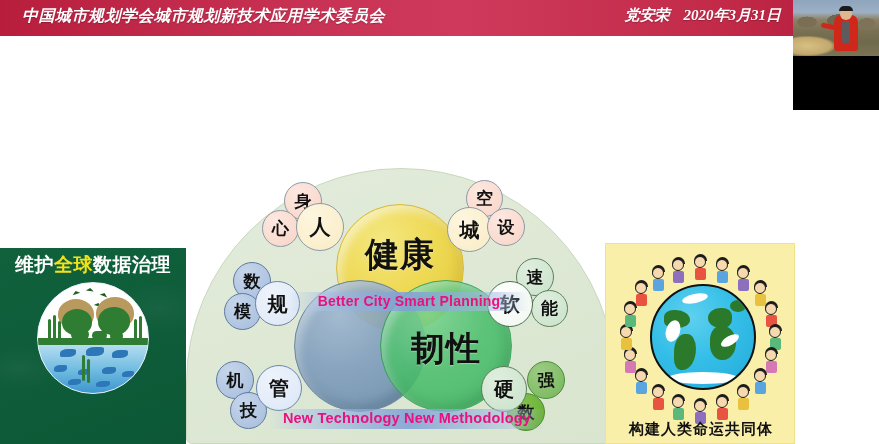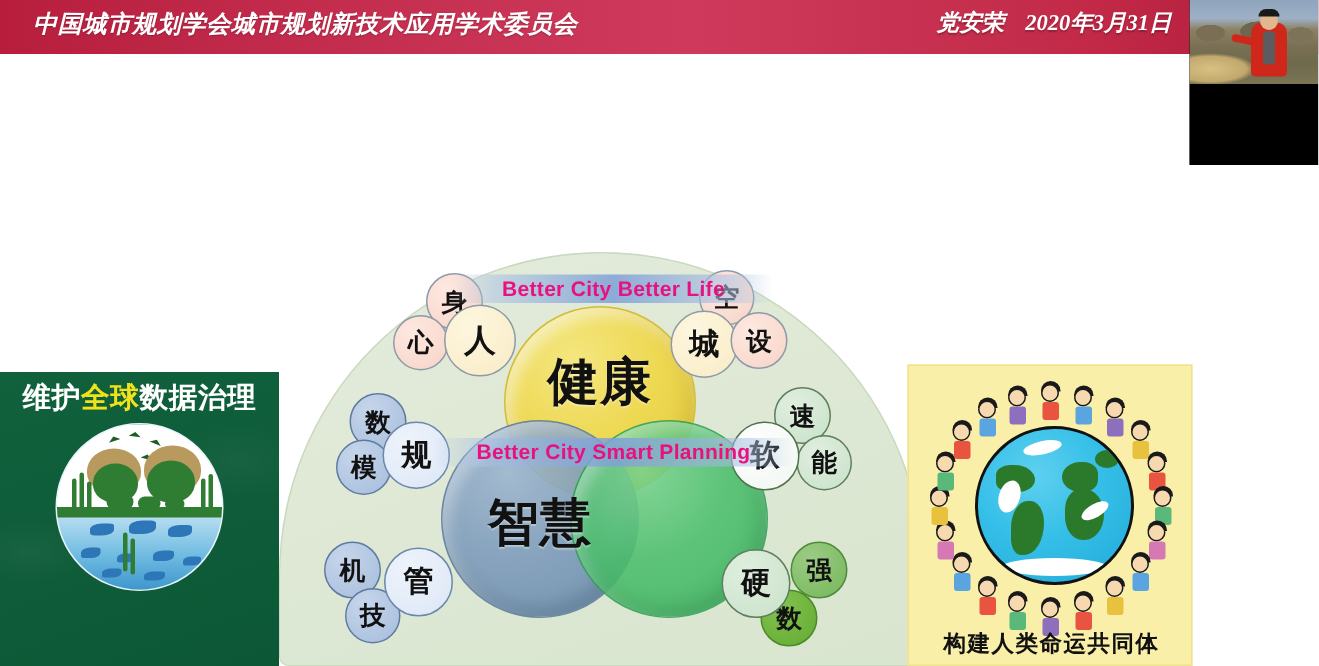--- a/index.html
+++ b/index.html
@@ -320,21 +320,21 @@
   </div>
 
 
   <div id="arch"></div>
 
   <div class="venn" id="venn-health"></div>
   <div class="venn" id="venn-smart"></div>
   <div class="venn" id="venn-resil"></div>
 
   <div class="venn-label" id="lbl-health">健康</div>
-  <div class="venn-label" id="lbl-smart">智慧</div>
+  <div class="venn-label" id="lbl-resil">韧性</div>
 
   <div class="bub bub-pink" style="left:284px; top:182px; width:38px; height:38px; font-size:17px;">身</div>
   <div class="bub bub-pink" style="left:262px; top:210px; width:37px; height:37px; font-size:17px;">心</div>
   <div class="bub bub-cream" style="left:296px; top:203px; width:48px; height:48px; font-size:21px;">人</div>
 
   <div class="bub bub-pink" style="left:466px; top:180px; width:37px; height:37px; font-size:17px;">空</div>
   <div class="bub bub-cream" style="left:447px; top:207px; width:45px; height:45px; font-size:20px;">城</div>
   <div class="bub bub-pink" style="left:487px; top:208px; width:38px; height:38px; font-size:17px;">设</div>
 
   <div class="bub bub-blue" style="left:233px; top:262px; width:38px; height:38px; font-size:17px;">数</div>
@@ -346,22 +346,22 @@
   <div class="bub bub-pale" style="left:256px; top:365px; width:46px; height:46px; font-size:20px;">管</div>
 
   <div class="bub bub-grn-l" style="left:516px; top:258px; width:38px; height:38px; font-size:17px;">速</div>
   <div class="bub bub-grn-l" style="left:531px; top:290px; width:37px; height:37px; font-size:17px;">能</div>
   <div class="bub bub-white" style="left:487px; top:281px; width:46px; height:46px; font-size:20px;">软</div>
 
   <div class="bub bub-grn-m" style="left:527px; top:361px; width:38px; height:38px; font-size:17px;">强</div>
   <div class="bub bub-grn-d" style="left:507px; top:393px; width:38px; height:38px; font-size:17px;">数</div>
   <div class="bub bub-grn-l" style="left:481px; top:366px; width:46px; height:46px; font-size:20px;">硬</div>
 
-  <div class="banner" id="banner-top">Better City Better Life</div>
   <div class="banner" id="banner-mid">Better City Smart Planning</div>
+  <div class="banner" id="banner-bottom">New Technology New Methodology</div>
 
   <div id="panel-left">
     <div class="pl-texture"></div>
     <div class="pl-title"><span class="pt-a">维护</span><span class="pt-b">全球</span><span class="pt-c">数据治理</span></div>
 
     <div id="eco-circle">
 
       <div class="eco-bird" style="left:34px; top:8px; transform:rotate(-18deg);"></div>
       <div class="eco-bird" style="left:48px; top:5px; transform:rotate(8deg);"></div>
       <div class="eco-bird" style="left:62px; top:10px; transform:rotate(22deg);"></div>

